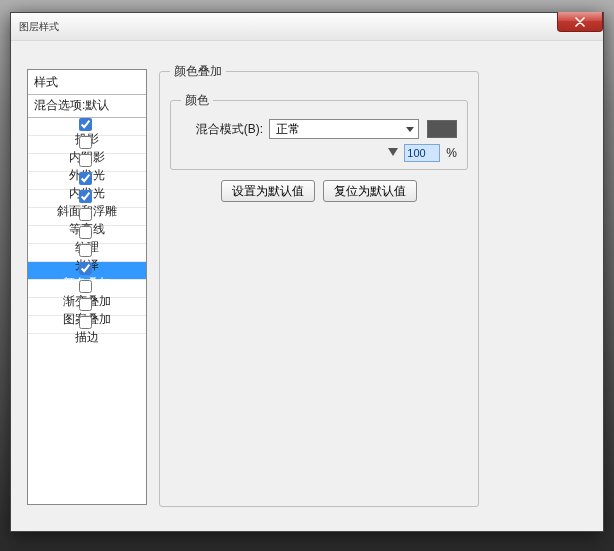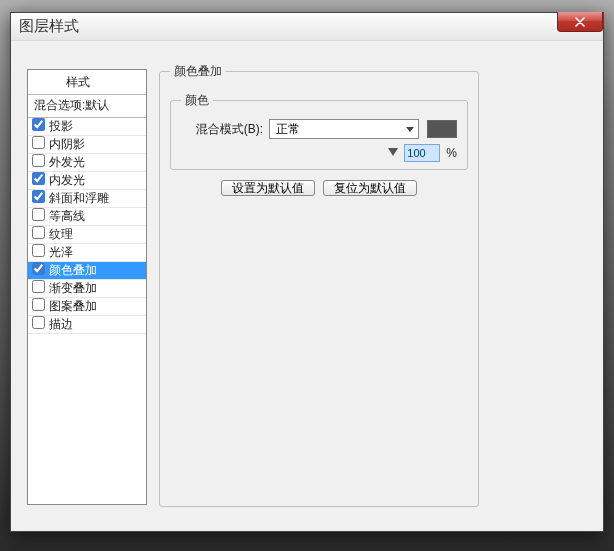--- a/index.html
+++ b/index.html
@@ -27,21 +27,21 @@
     height: 28px;
     background: linear-gradient(180deg, #fefefe 0%, #f4f4f4 40%, #e6e6e6 100%);
     border-bottom: 1px solid #d8d8d8;
     display: flex;
     align-items: center;
     padding: 0 0 0 8px;
     position: relative;
   }
   .titletext {
     color: #333;
-    font-size: 15px;
+    font-size: 10px;
   }
   .close-btn {
     position: absolute;
     right: 0;
     top: -1px;
     width: 46px;
     height: 20px;
     background: linear-gradient(180deg, #e59a96 0%, #cf4b44 45%, #c0382f 46%, #a92b22 100%);
     border: 1px solid #7a1f18;
     border-top: none;
@@ -62,36 +62,36 @@
     width: 120px;
     height: 436px;
     border: 1px solid #888;
     background: #fff;
     padding: 2px 0 0 0;
   }
   .left-header {
     padding: 2px 6px 3px 6px;
     font-size: 12px;
     color: #222;
-    margin-left: 32px;
   }
   .left-sub {
     padding: 2px 6px 3px 6px;
     border-top: 1px solid #b8b8b8;
     border-bottom: 1px solid #b8b8b8;
     font-size: 12px;
     color: #222;
   }
   .style-row {
     display:flex;
-    align-items:flex-start;
+    align-items:center;
     height:18px;
     padding: 0 4px 0 4px;
     color:#222;
     border-bottom: 1px solid #e8e8e8;
+    flex-direction: column;
   }
   .style-row.indent { padding-left: 4px; }
   .style-row.selected {
     background: #3399ff;
     color:#fff;
   }
   .style-row input[type=checkbox] {
     width:13px; height:13px;
     margin: 0 4px 0 0;
     accent-color:#3a7bd5;
@@ -174,21 +174,21 @@
     width: 36px; height: 18px;
     border: 1px solid #7aa6da;
     background: #cfe5ff;
     font-size: 11px;
     text-align: left;
     padding: 0 2px;
     color: #003a7a;
   }
   .unit { font-size: 12px; color:#222; }
   .btn {
-    height: 16px;
+    height: 22px;
     border: 1px solid #888;
     background: linear-gradient(#fdfdfd,#e7e7e7);
     border-radius: 3px;
     font-size: 12px;
     padding: 0 10px;
     display:inline-flex;
     align-items:center;
     justify-content:center;
     cursor: default;
   }

